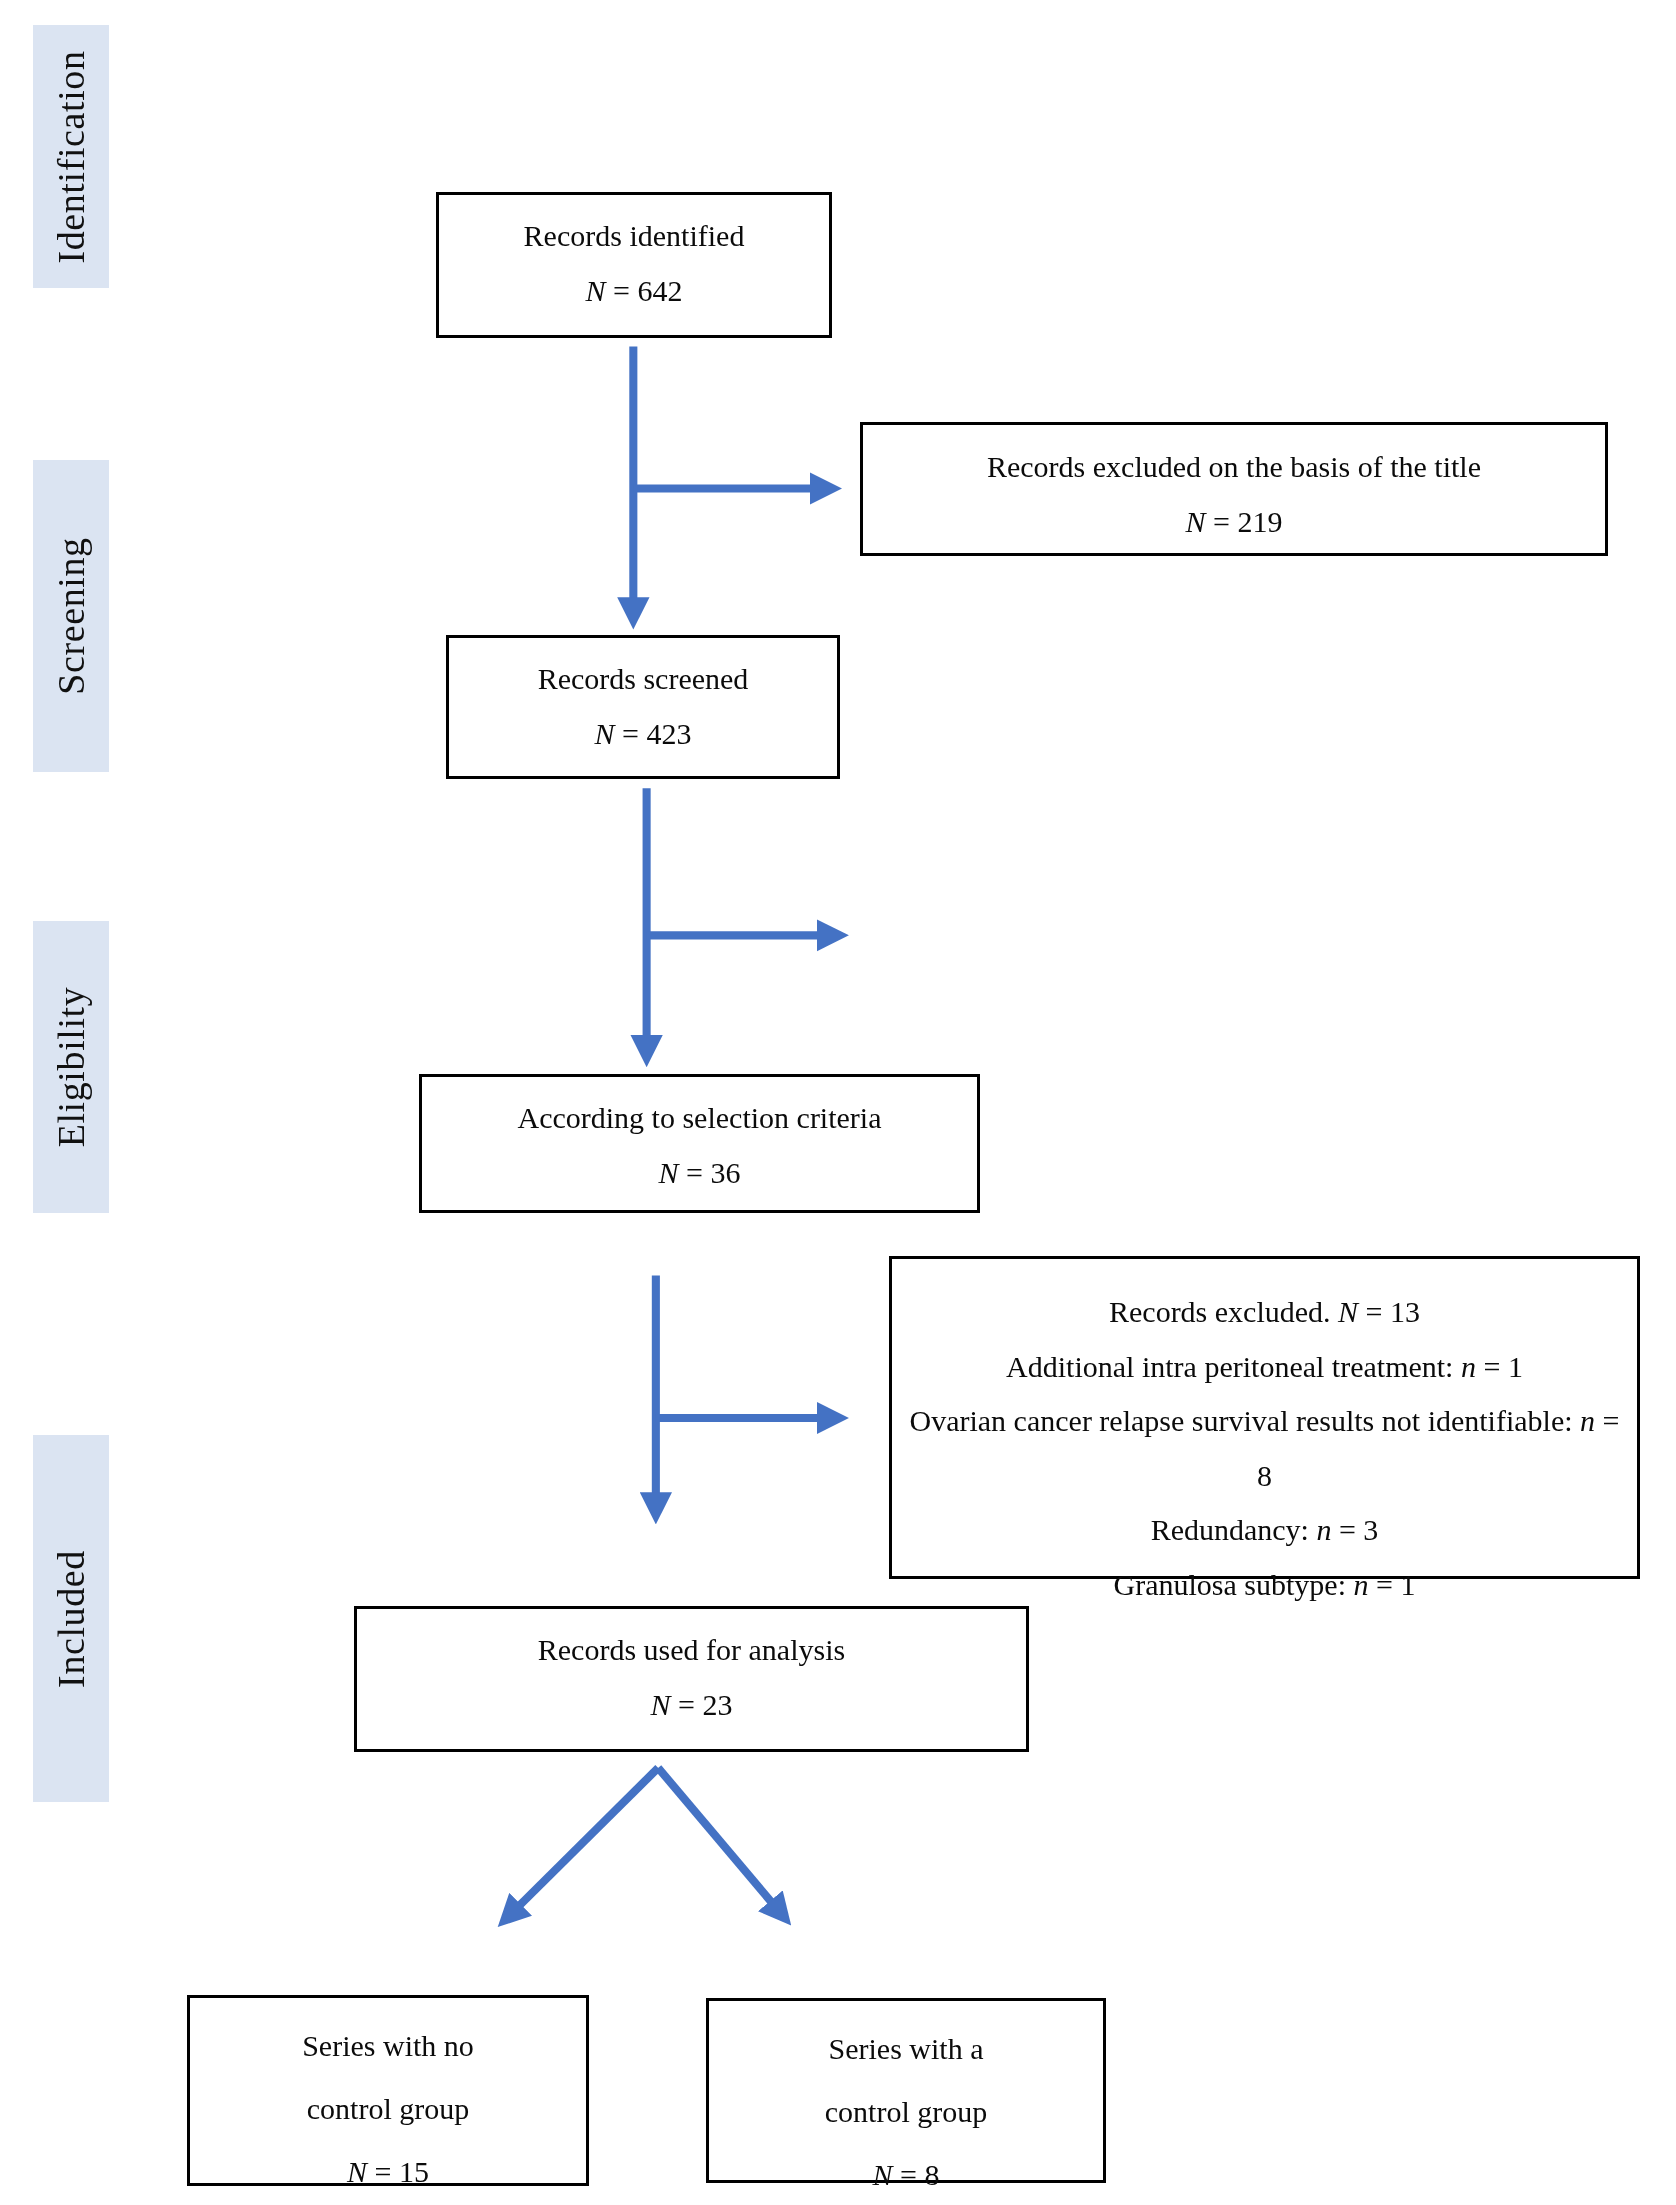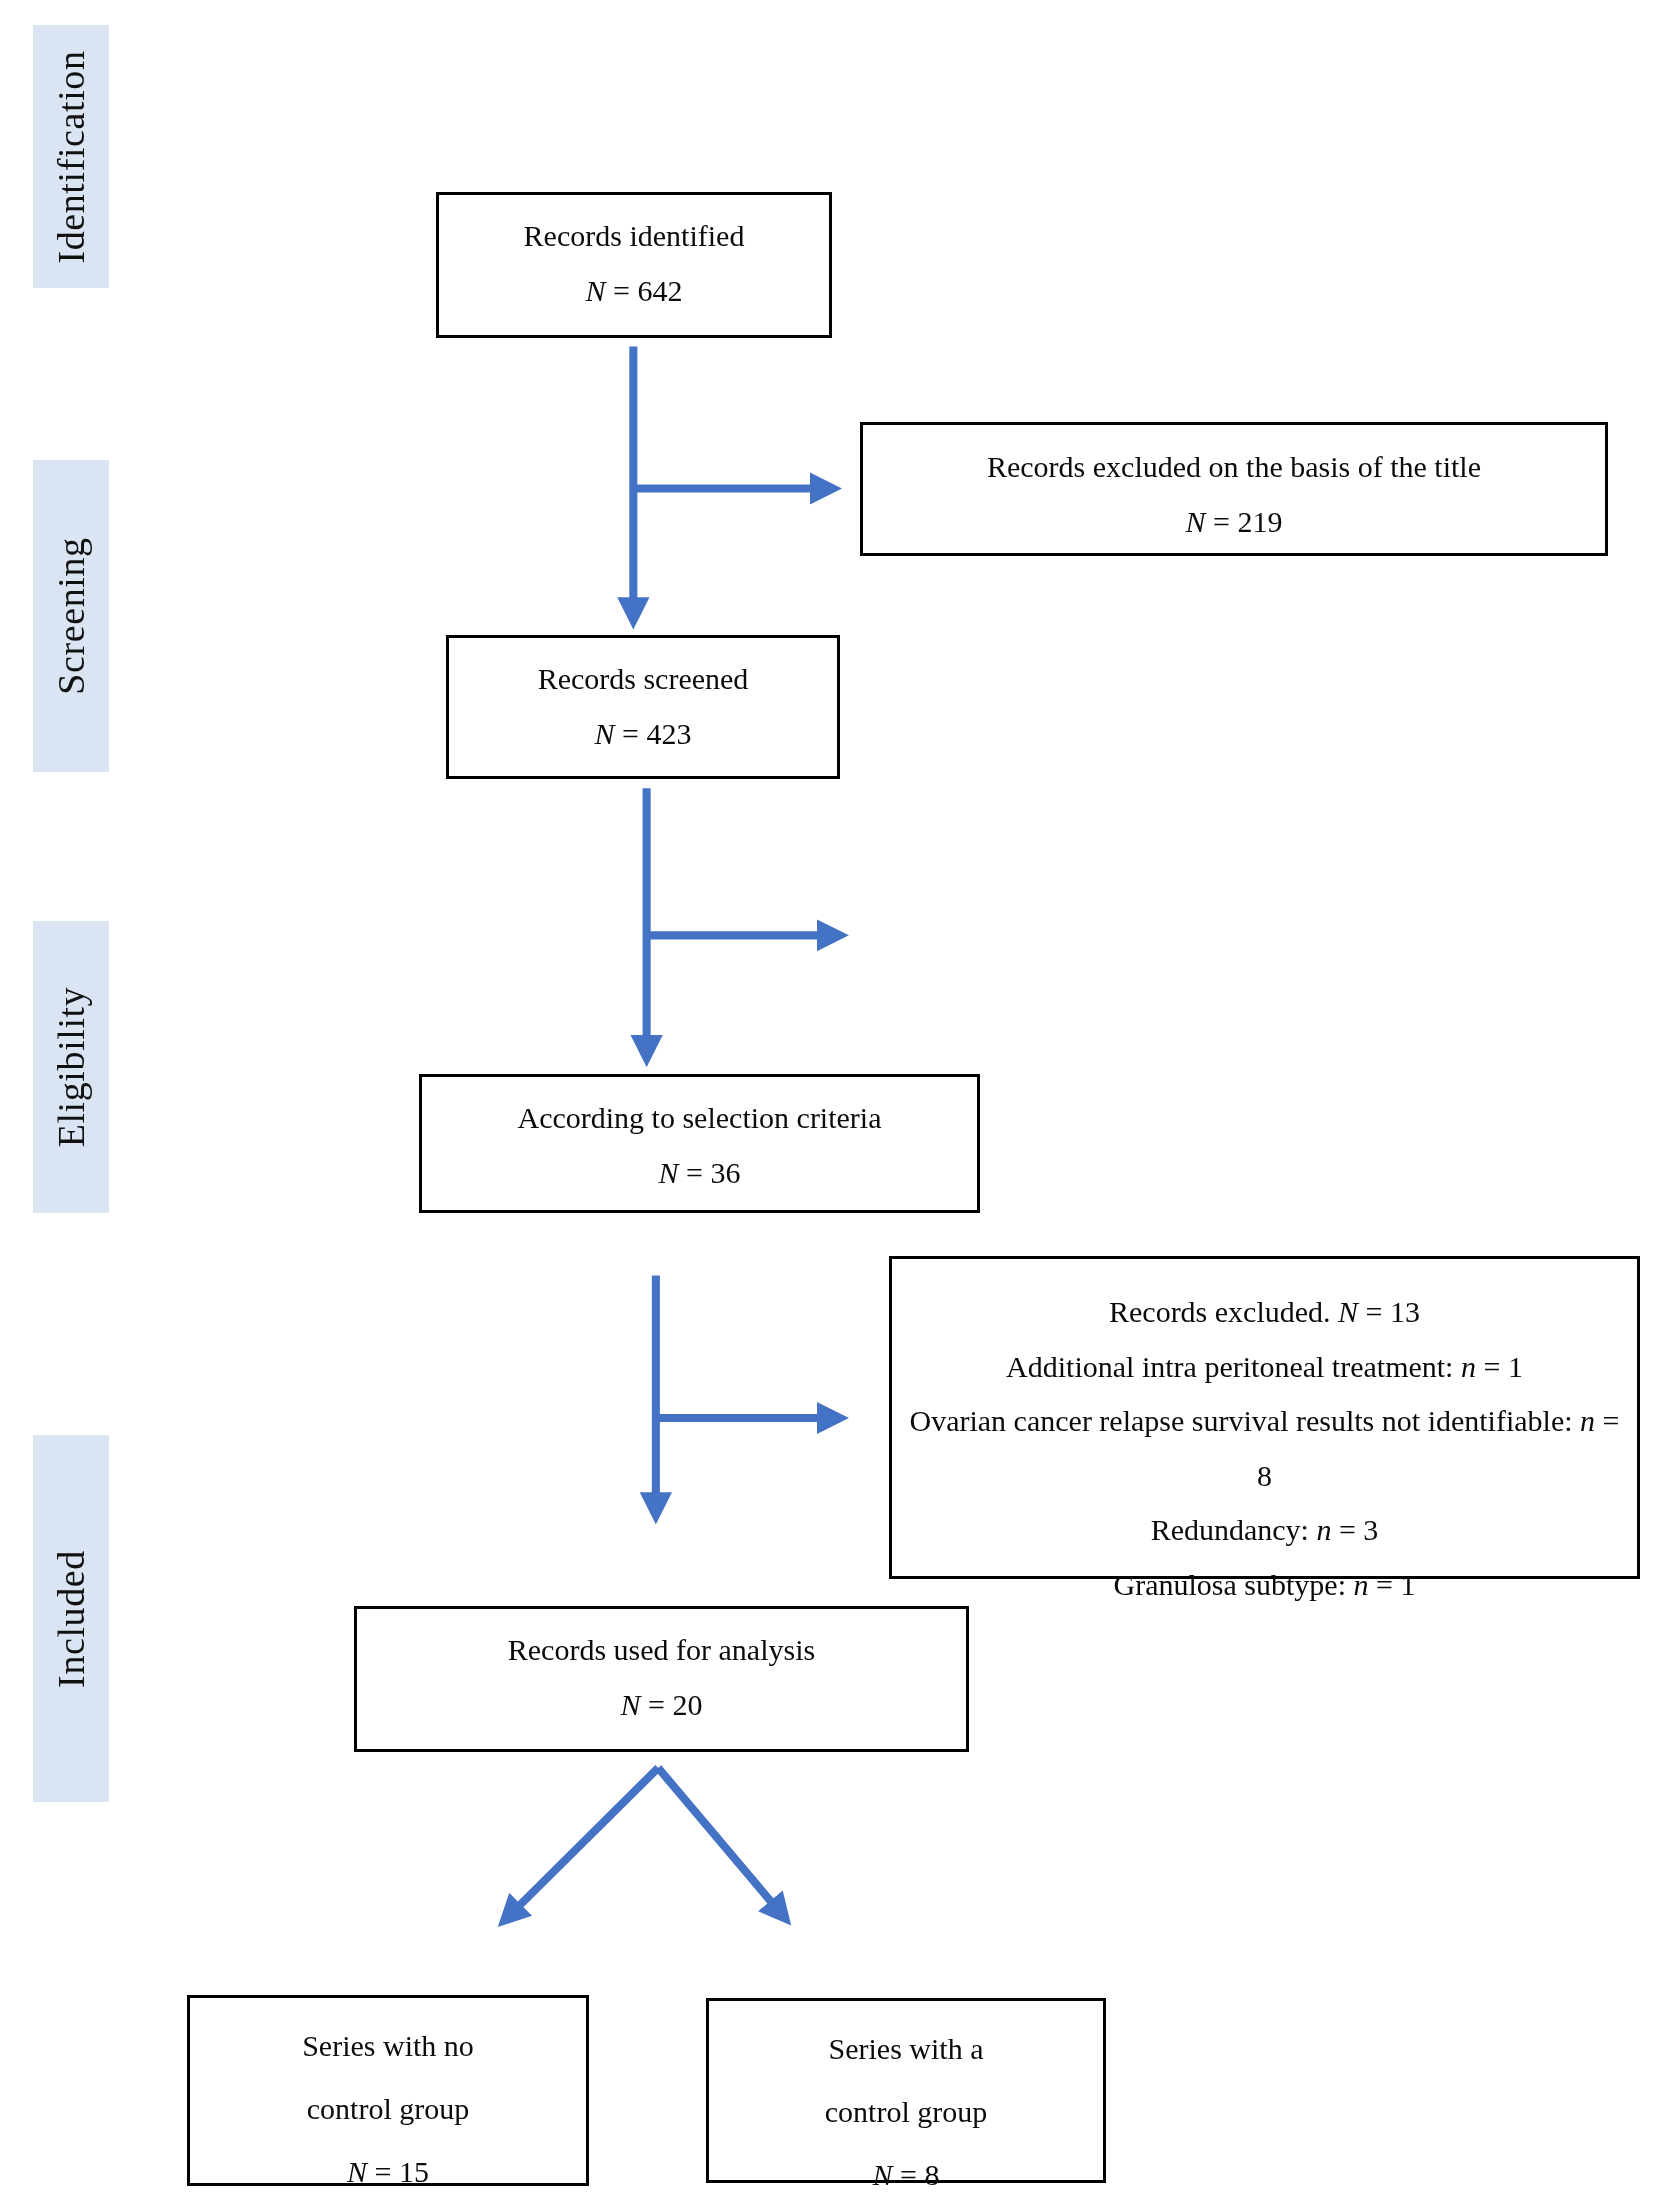--- a/index.html
+++ b/index.html
@@ -57,21 +57,21 @@
   }
   .box .stat{margin-top:17.3px;}
   .box .stat i, .box i{font-style:italic;}
 
   #box-identified{left:436px;top:192px;width:396px;height:146px;}
   #box-excluded-title{left:860px;top:422px;width:748px;height:134px;padding-top:23px;}
   #box-screened{left:446px;top:635px;width:394px;height:144px;}
   #box-excluded-abstract{left:869px;top:859px;width:765px;height:154px;padding-top:24px;}
   #box-selection{left:371px;top:1074px;width:561px;height:139px;margin-left:48px;}
   #box-excluded-records{left:889px;top:1256px;width:751px;height:323px;padding-top:26px;}
-  #box-analysis{left:354px;top:1606px;width:615px;height:146px;}
+  #box-analysis{left:354px;top:1606px;width:675px;height:146px;}
   #box-no-control{left:187px;top:1995px;width:402px;height:191px;padding-top:29px;}
   #box-control{left:706px;top:1998px;width:400px;height:185px;padding-top:29px;}
 
   #box-excluded-records .xline{line-height:1.82;}
   .box-split .line{margin-bottom:25.4px;}
   .box-split .stat{margin-top:0;}
 </style>
 </head>
 <body>
 
@@ -130,21 +130,21 @@
   <div class="box" id="box-excluded-records">
     <div class="xline"><span>Records excluded. </span><i>N</i><span> = 13</span></div>
     <div class="xline"><span>Additional intra peritoneal treatment: </span><i>n</i><span> = 1</span></div>
     <div class="xline"><span>Ovarian cancer relapse survival results not identifiable: </span><i>n</i><span> = 8</span></div>
     <div class="xline"><span>Redundancy: </span><i>n</i><span> = 3</span></div>
     <div class="xline"><span>Granulosa subtype: </span><i>n</i><span> = 1</span></div>
   </div>
 
   <div class="box" id="box-analysis">
     <div class="title">Records used for analysis</div>
-    <div class="stat"><i>N</i><span> = 20</span></div>
+    <div class="stat"><i>N</i><span> = 23</span></div>
   </div>
 
   <div class="box box-split" id="box-no-control">
     <div class="line">Series with no</div>
     <div class="line">control group</div>
     <div class="stat"><i>N</i><span> = 15</span></div>
   </div>
 
   <div class="box box-split" id="box-control">
     <div class="line">Series with a</div>

